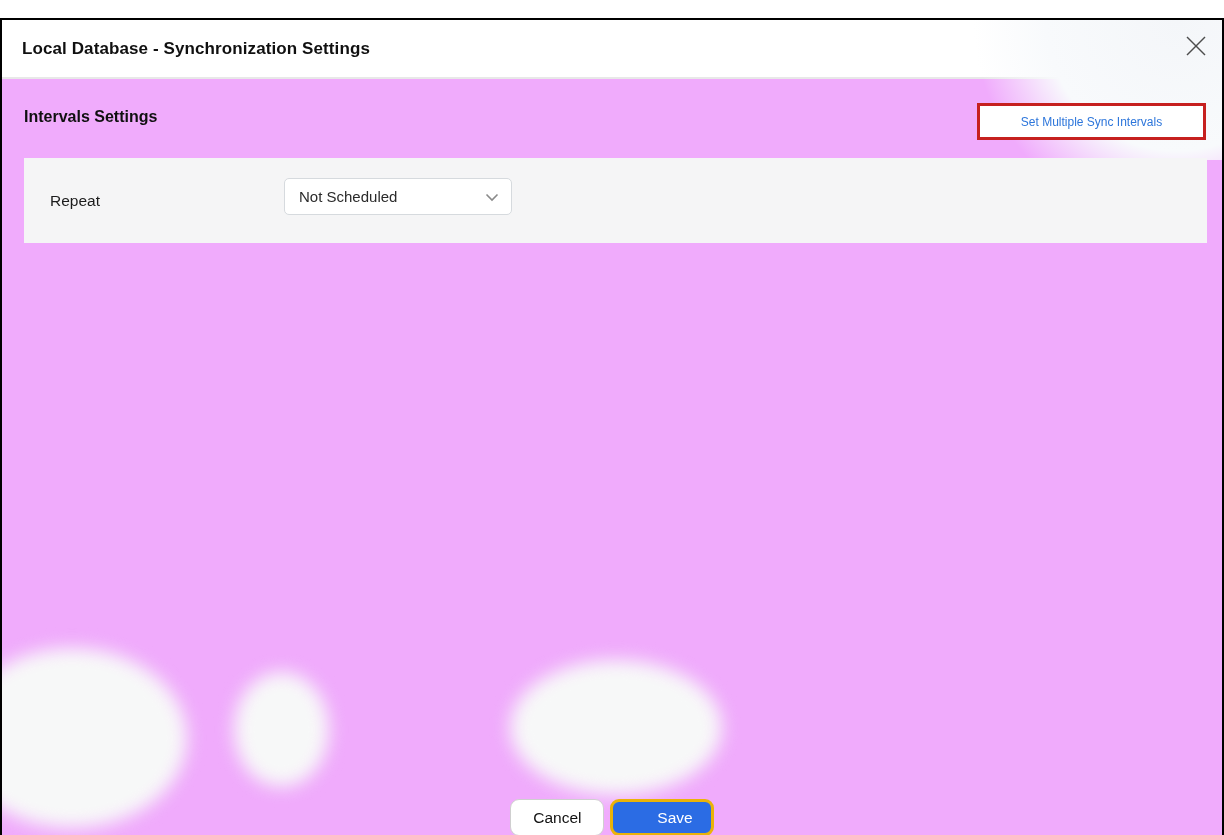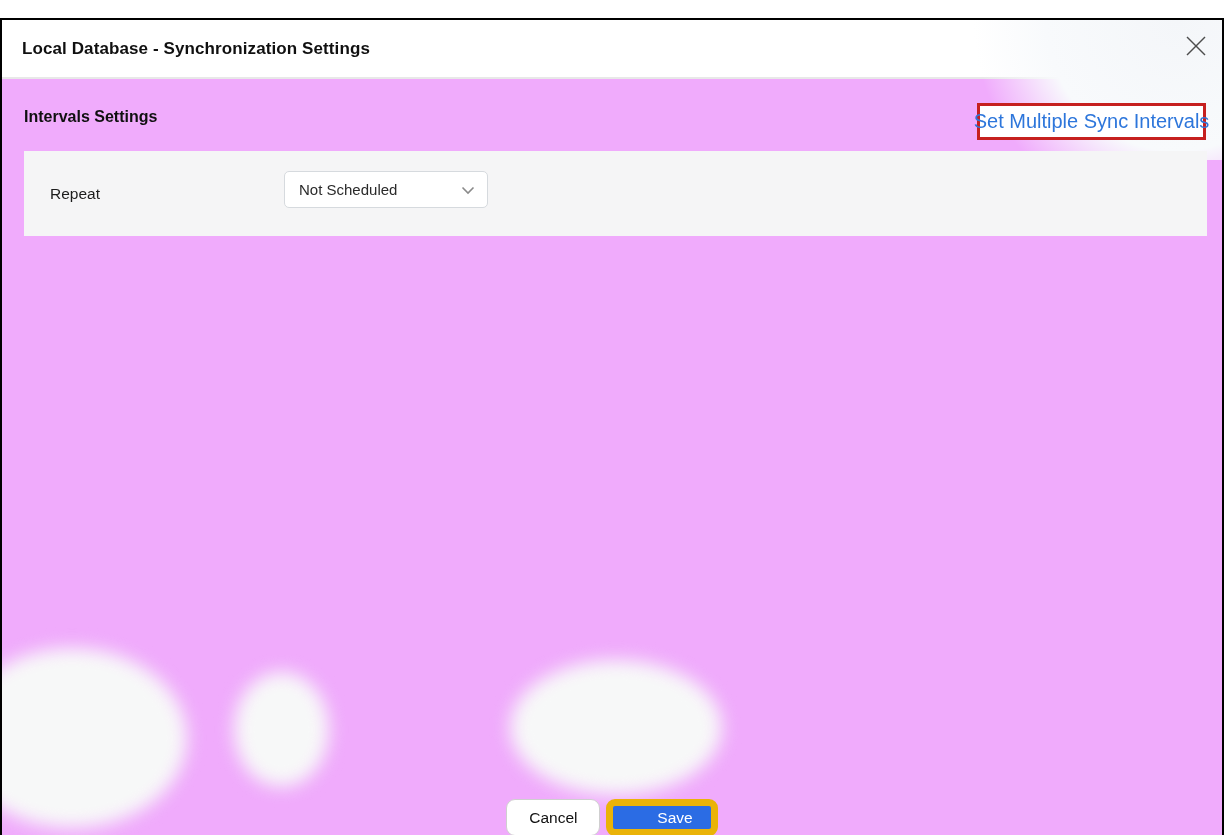--- a/index.html
+++ b/index.html
@@ -73,49 +73,49 @@
     top: 83px;
     width: 229px;
     height: 37px;
     border: 3px solid #c6201f;
     display: flex;
     align-items: center;
     justify-content: center;
     background: #ffffff;
   }
   .sync-link {
-    font-size: 20px;
+    font-size: 12px;
     color: #2d76db;
     text-decoration: none;
     cursor: pointer;
     white-space: nowrap;
   }
 
   
   .repeat-row {
     position: absolute;
     left: 22px;
-    top: 131px;
+    top: 138px;
     width: 1183px;
     height: 85px;
     background: #f5f5f6;
   }
   .repeat-label {
     position: absolute;
     left: 26px;
     top: 0;
     line-height: 85px;
     font-size: 15.5px;
     color: #1c1c1c;
   }
   .dropdown {
     position: absolute;
     left: 260px;
     top: 20px;
-    width: 204px;
+    width: 228px;
     height: 37px;
     background: #ffffff;
     border: 1px solid #d6dade;
     border-radius: 5px;
     display: flex;
     align-items: center;
     justify-content: space-between;
     padding: 0 12px 0 14px;
     cursor: pointer;
   }
@@ -156,21 +156,21 @@
     padding: 0 18px;
     cursor: pointer;
   }
   .btn-cancel {
     background: #ffffff;
     border: 1px solid #cfcfcf;
     color: #111111;
   }
   .btn-save {
     background: #2b6ce4;
-    border: 7px solid #eab308;
+    border: 3px solid #eab308;
     color: #ffffff;
     padding-left: 44px;
   }
 </style>
 </head>
 <body>
 
 <div class="dialog">
 
   <div class="header">

